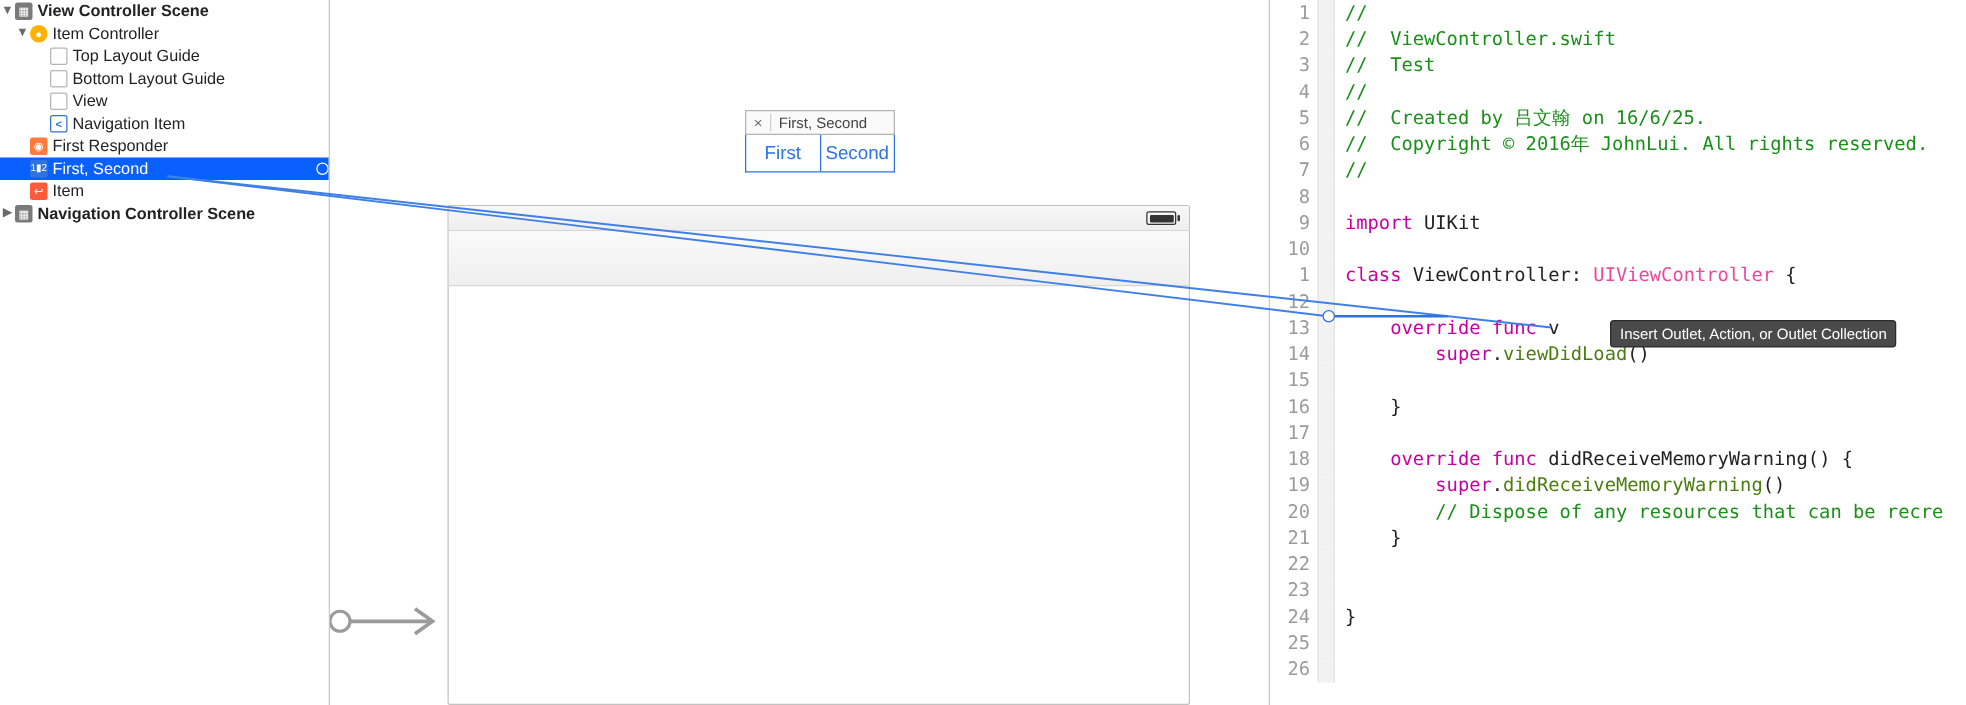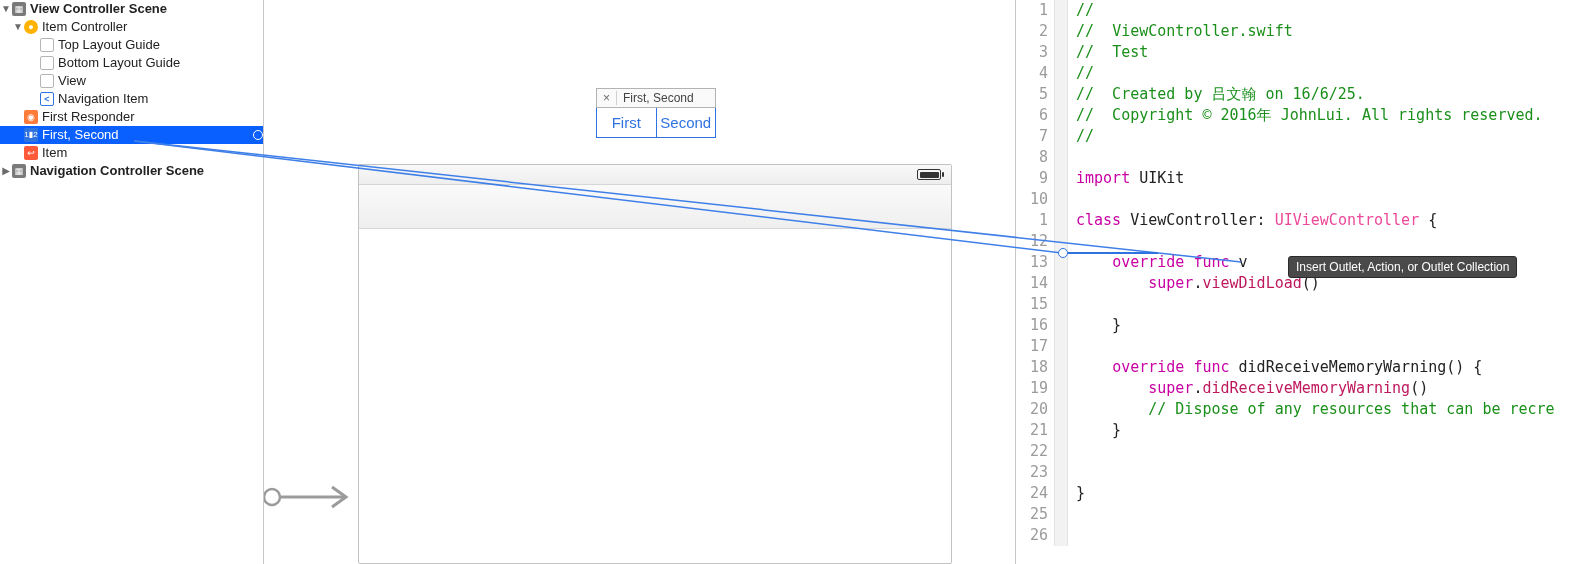--- a/index.html
+++ b/index.html
@@ -56,21 +56,21 @@
   
   .editor { width: 557px; background:#fff; font-family: Menlo, Consolas, monospace; font-size:15px; display:flex; }
   .gutter-outer { display:flex; flex-direction:column; }
   .gline { display:flex; height:21px; line-height:21px; }
   .lnum { width:38px; text-align:right; padding-right:6px; color:#9b9b9b; background:#fff; font-family:inherit; }
   .bar  { width:14px; background:#f2f2f2; border-right:1px solid #e3e3e3; border-left:1px solid #e3e3e3; position:relative; }
   .codecol { padding-left:8px; white-space:pre; }
   .c-comment { color:#1a8f1a; }
   .c-key { color:#c800a4; }
   .c-type { color:#ec4899; }
-  .c-call { color:#be185d; }
+  .c-call { color:#4d7c0f; }
 
   
   .conn-line { position:absolute; pointer-events:none; }
   .ins-marker { position:absolute; width:10px; height:10px; border:1.5px solid #2f73e0; border-radius:50%; background:#fff; }
   .ins-bar { position:absolute; height:2px; background:#2f73e0; }
   .tooltip { position:absolute; background:#4a4a4a; color:#fff; font-size:12px; padding:3px 7px; border-radius:3px; border:1px solid #2b2b2b; font-family:"Helvetica Neue",Arial,sans-serif; white-space:nowrap; }
 </style>
 </head>
 <body>
 

